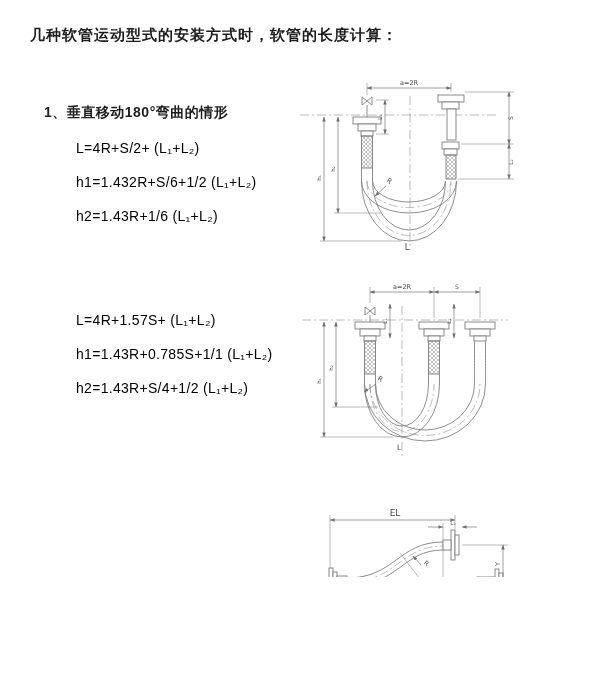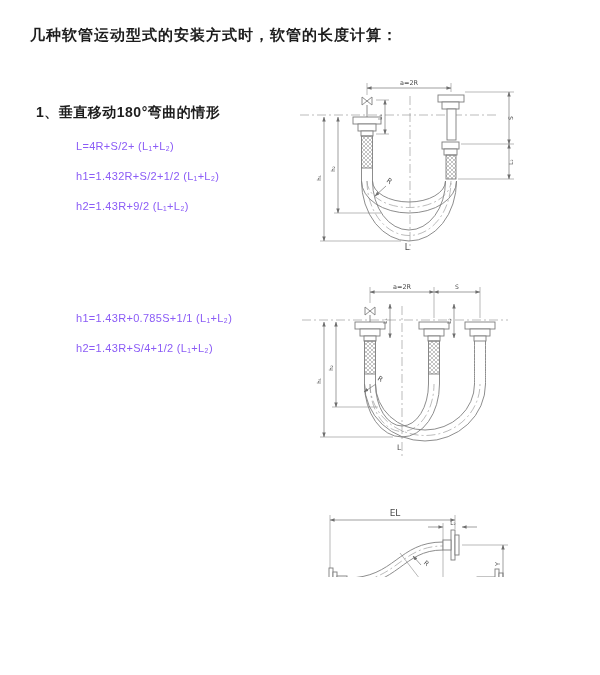--- a/index.html
+++ b/index.html
@@ -4,23 +4,23 @@
 <style>
   html,body{margin:0;padding:0;background:#fff;}
   #page{
     position:relative;width:600px;height:577px;background:#ffffff;overflow:hidden;
     font-family:"Liberation Sans","DejaVu Sans",sans-serif;color:#222;
   }
   .doc-title{
     position:absolute;left:30px;top:26px;font-size:15px;font-weight:bold;
     letter-spacing:1px;color:#1d1d1d;white-space:nowrap;
   }
-  .section{position:absolute;left:36px;width:300px;}
+  .section{position:absolute;left:44px;width:300px;}
   .sec-heading{font-size:14px;font-weight:bold;color:#1d1d1d;letter-spacing:0.5px;white-space:nowrap;}
-  .formula{font-size:11px;color:#8b5cf6;margin-left:40px;margin-top:18px;white-space:nowrap;letter-spacing:0.3px;}
+  .formula{font-size:14px;color:#000000;margin-left:32px;margin-top:18px;white-space:nowrap;letter-spacing:0.3px;}
   #sec1{top:104px;}
   #sec2{top:294px;}
   #sec3{top:509px;}
   svg{position:absolute;overflow:visible;}
   #svg1{left:296px;top:74px;}
   #svg2{left:298px;top:276px;}
   #svg3{left:300px;top:503px;}
   svg .ln{stroke:#808080;stroke-width:0.9;fill:none;}
   svg .thin{stroke:#8a8a8a;stroke-width:0.6;fill:none;}
   svg .dim{stroke:#757575;stroke-width:0.7;fill:none;}
@@ -32,25 +32,26 @@
 </head>
 <body>
 
 <div id="page">
 
   <div class="doc-title">几种软管运动型式的安装方式时，软管的长度计算：</div>
 
   <div class="section" id="sec1">
     <div class="sec-heading">1、垂直移动180°弯曲的情形</div>
     <div class="formula">L=4R+S/2+ (L₁+L₂)</div>
-    <div class="formula">h1=1.432R+S/2+1/2 (L₁+L₂)</div>
-    <div class="formula">h2=1.43R+9/2 (L₁+L₂)</div>
+    <div class="formula">h1=1.432R+S/6+1/2 (L₁+L₂)</div>
+    <div class="formula">h2=1.43R+1/6 (L₁+L₂)</div>
   </div>
 
   <div class="section" id="sec2">
+    <div class="formula">L=4R+1.57S+ (L₁+L₂)</div>
     <div class="formula">h1=1.43R+0.785S+1/1 (L₁+L₂)</div>
     <div class="formula">h2=1.43R+S/4+1/2 (L₁+L₂)</div>
   </div>
 
 
   <svg id="svg1" width="290" height="184" viewBox="0 0 290 184">
     <defs>
       <pattern id="braidA" width="4" height="4" patternUnits="userSpaceOnUse">
         <path d="M0,4 L4,0 M0,0 L4,4" stroke="#9a9a9a" stroke-width="0.6"></path>
       </pattern>

